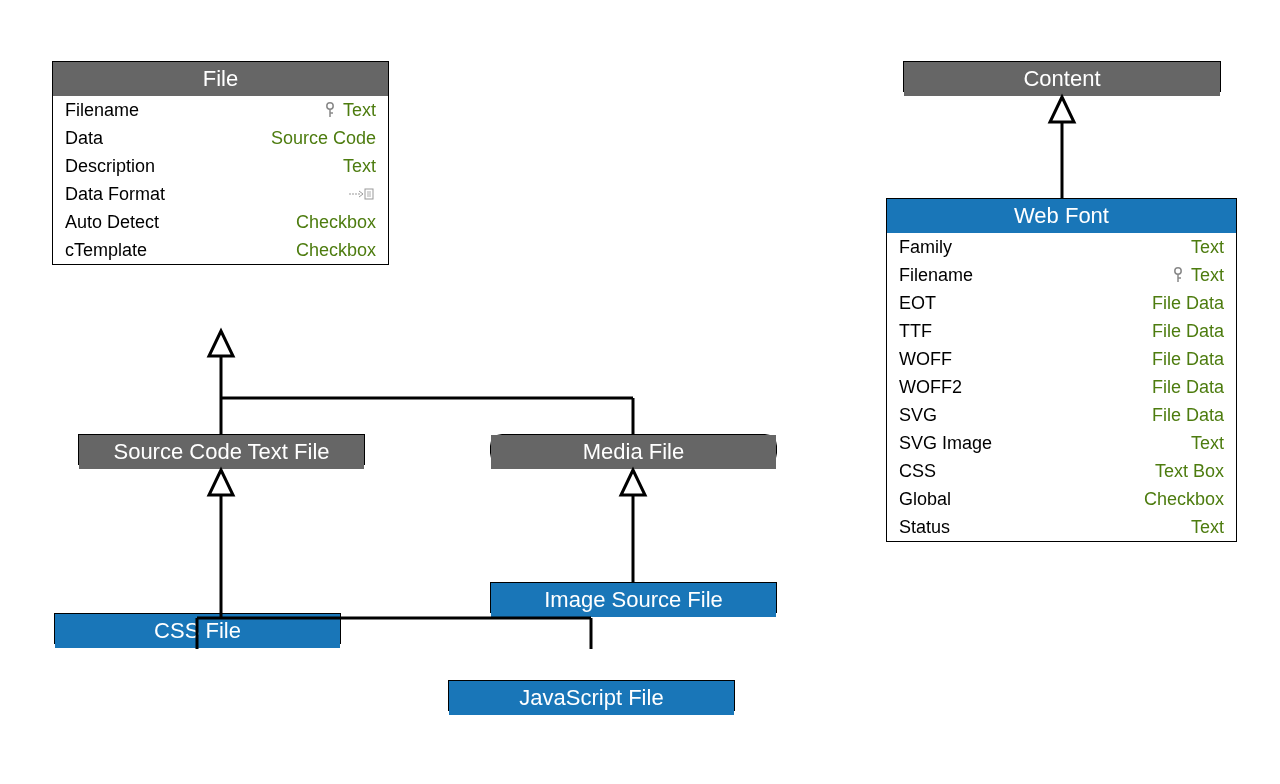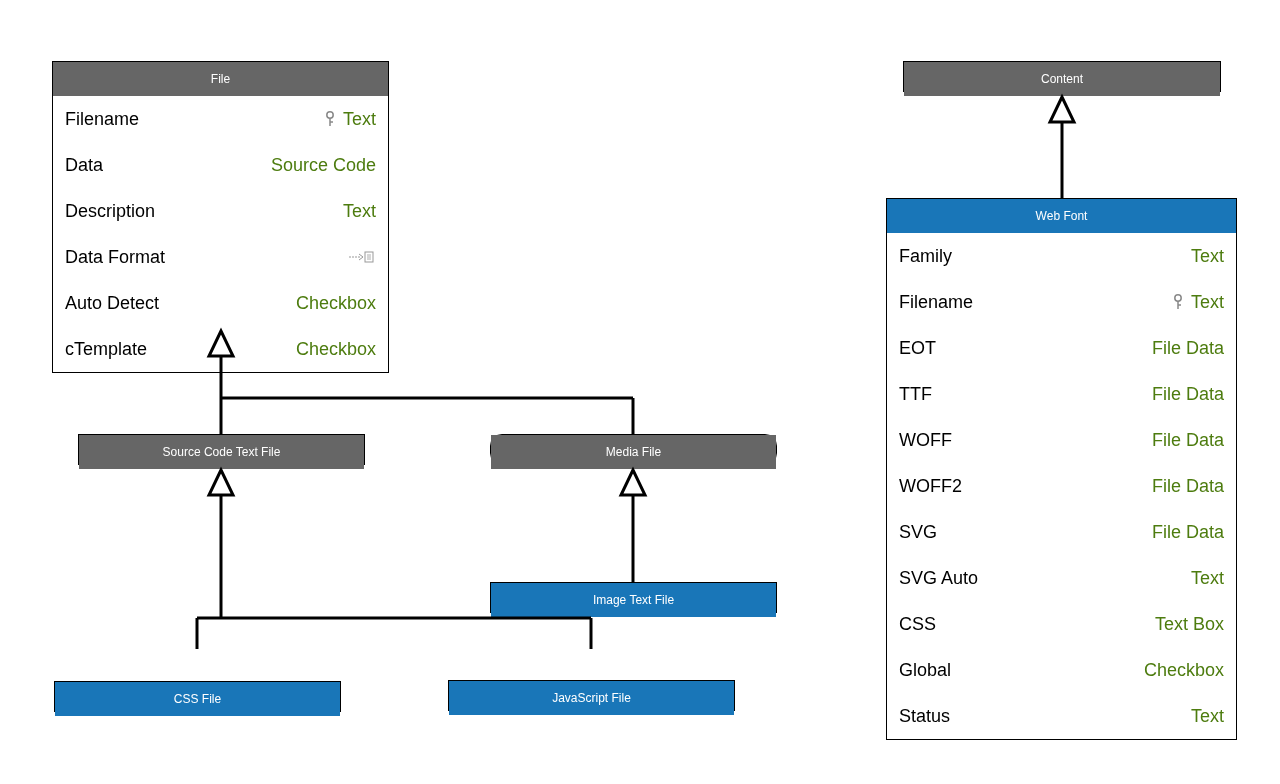--- a/index.html
+++ b/index.html
@@ -14,32 +14,32 @@
   }
   .box {
     position: absolute;
     border: 1px solid #000;
     background: #fff;
   }
   .header-gray, .header-blue {
     height: 34px;
     text-align: center;
     color: #fff;
-    font-size: 12px;
+    font-size: 22px;
     line-height: 34px;
     font-weight: 400;
   }
   .header-gray { background: #666666; }
   .header-blue { background: #1976b8; }
   .attr-list { padding: 0; }
   .attr-row {
     display: flex;
     justify-content: space-between;
     align-items: center;
-    padding: 11px 12px;
+    padding: 2px 12px;
     font-size: 18px;
     line-height: 24px;
   }
   .attr-name { color: #000; }
   .attr-type { color: #4d7c0f; display: flex; align-items: center; gap: 6px; text-align: center; }
   .key-icon svg, .icon svg { display: block; }
   .title-only { height: 31px; }
   svg.connector { position: absolute; top: 0; left: 0; pointer-events: none; }
 </style>
 </head>
@@ -97,24 +97,24 @@
 
 <div class="box title-only" style="left:78px; top:434px; width:287px;">
   <div class="header-gray">Source Code Text File</div>
 </div>
 
 <div class="box title-only" style="left:490px; top:434px; width:287px;border-radius:12px;">
   <div class="header-gray">Media File</div>
 </div>
 
 <div class="box title-only" style="left:490px; top:582px; width:287px;">
-  <div class="header-blue">Image Text File</div>
-</div>
-
-<div class="box title-only" style="left:54px; top:681px; width:287px;">
+  <div class="header-blue">Image Source File</div>
+</div>
+
+<div class="box title-only" style="left:54px; top:613px; width:287px;">
   <div class="header-blue">CSS File</div>
 </div>
 
 <div class="box title-only" style="left:448px; top:680px; width:287px;">
   <div class="header-blue">JavaScript File</div>
 </div>
 
 <div class="box title-only" style="left:903px; top:61px; width:318px;">
   <div class="header-gray">Content</div>
 </div>
@@ -153,21 +153,21 @@
       </div>
     <div class="attr-row">
         <span class="attr-name">WOFF2</span>
         <span class="attr-type">File Data</span>
       </div>
     <div class="attr-row">
         <span class="attr-name">SVG</span>
         <span class="attr-type">File Data</span>
       </div>
     <div class="attr-row">
-        <span class="attr-name">SVG Auto</span>
+        <span class="attr-name">SVG Image</span>
         <span class="attr-type">Text</span>
       </div>
     <div class="attr-row">
         <span class="attr-name">CSS</span>
         <span class="attr-type">Text Box</span>
       </div>
     <div class="attr-row">
         <span class="attr-name">Global</span>
         <span class="attr-type">Checkbox</span>
       </div>

